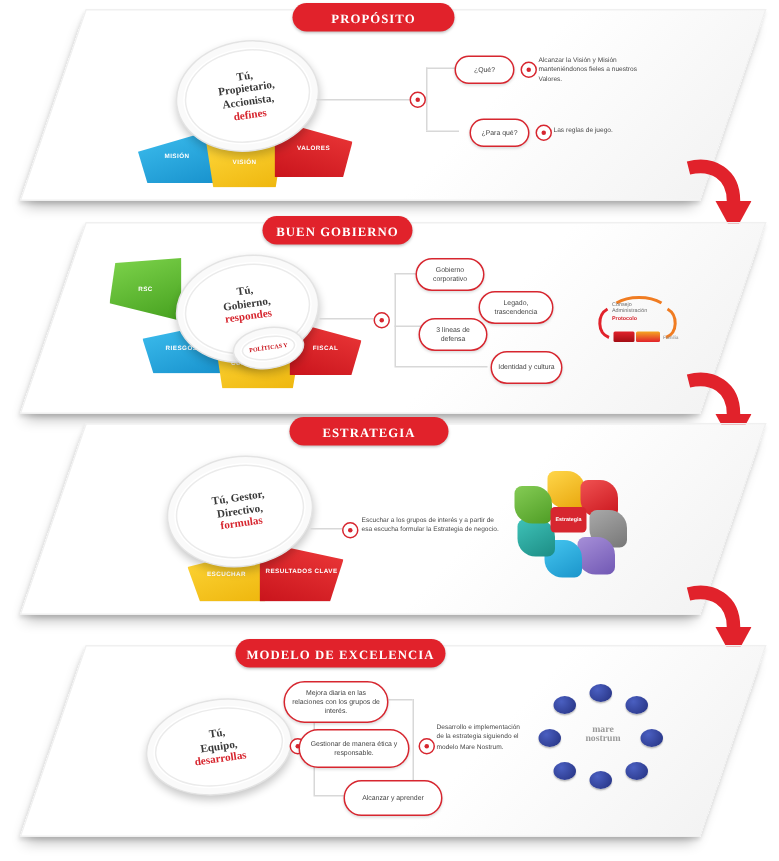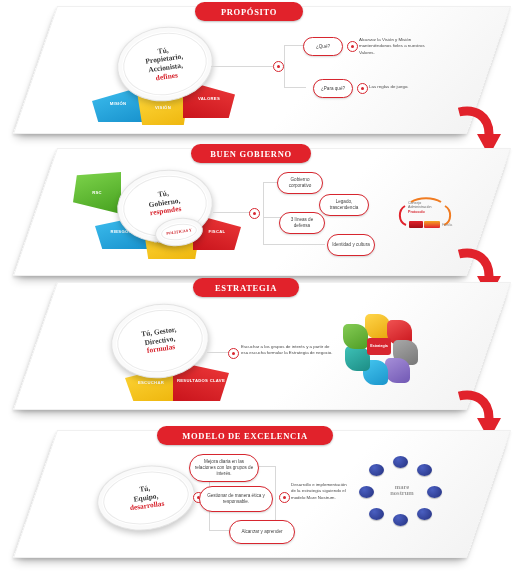--- a/index.html
+++ b/index.html
@@ -155,21 +155,21 @@
       <path d="M4 8 C20 4 34 12 34 30" stroke="#e1222b" stroke-width="9" fill="none" stroke-linecap="butt"></path>
       <polygon points="22,30 46,30 34,52" fill="#e1222b"></polygon>
     </svg>
   </div>
 
   <div class="panel" style="top:142px;">
     <div class="plane">
         <div class="plane-inner"></div>
       </div>
 
-    <div class="pill" style="left:184px;width:120px;">
+    <div class="pill" style="left:168px;width:100px;">
       <span>BUEN GOBIERNO</span>
     </div>
 
     <div class="wedge" style="left:66px;top:30px;width:48px;height:42px;background:linear-gradient(160deg,#7ed44c,#45a01e);
                 clip-path:polygon(100% 0,100% 100%,0 72%,8% 8%);border-radius:4px 0 0 3px;
                 box-shadow:0 2px 3px rgba(0,0,0,.22);">
       <span>RSC</span>
     </div>
     <div class="wedge" style="left:88px;top:73px;width:52px;height:34px;background:linear-gradient(160deg,#3fc0f0,#1892cd);
                 clip-path:polygon(100% 0,100% 100%,14% 100%,0 32%);
@@ -294,21 +294,21 @@
       <path d="M4 8 C20 4 34 12 34 30" stroke="#e1222b" stroke-width="9" fill="none"></path>
       <polygon points="22,30 46,30 34,52" fill="#e1222b"></polygon>
     </svg>
   </div>
 
   <div class="panel" style="top:424px;">
     <div class="plane">
         <div class="plane-inner"></div>
       </div>
 
-    <div class="pill" style="left:150px;width:176px;">
+    <div class="pill" style="left:150px;width:140px;">
       <span>MODELO DE EXCELENCIA</span>
     </div>
 
     <div class="oval" style="left:90px;top:42px;width:96px;height:62px;">
       <div class="ring"></div>
       <div class="txt">
         <span>Tú,</span><br>
         <span>Equipo,</span>
         <b class="red">desarrollas</b>
       </div>

